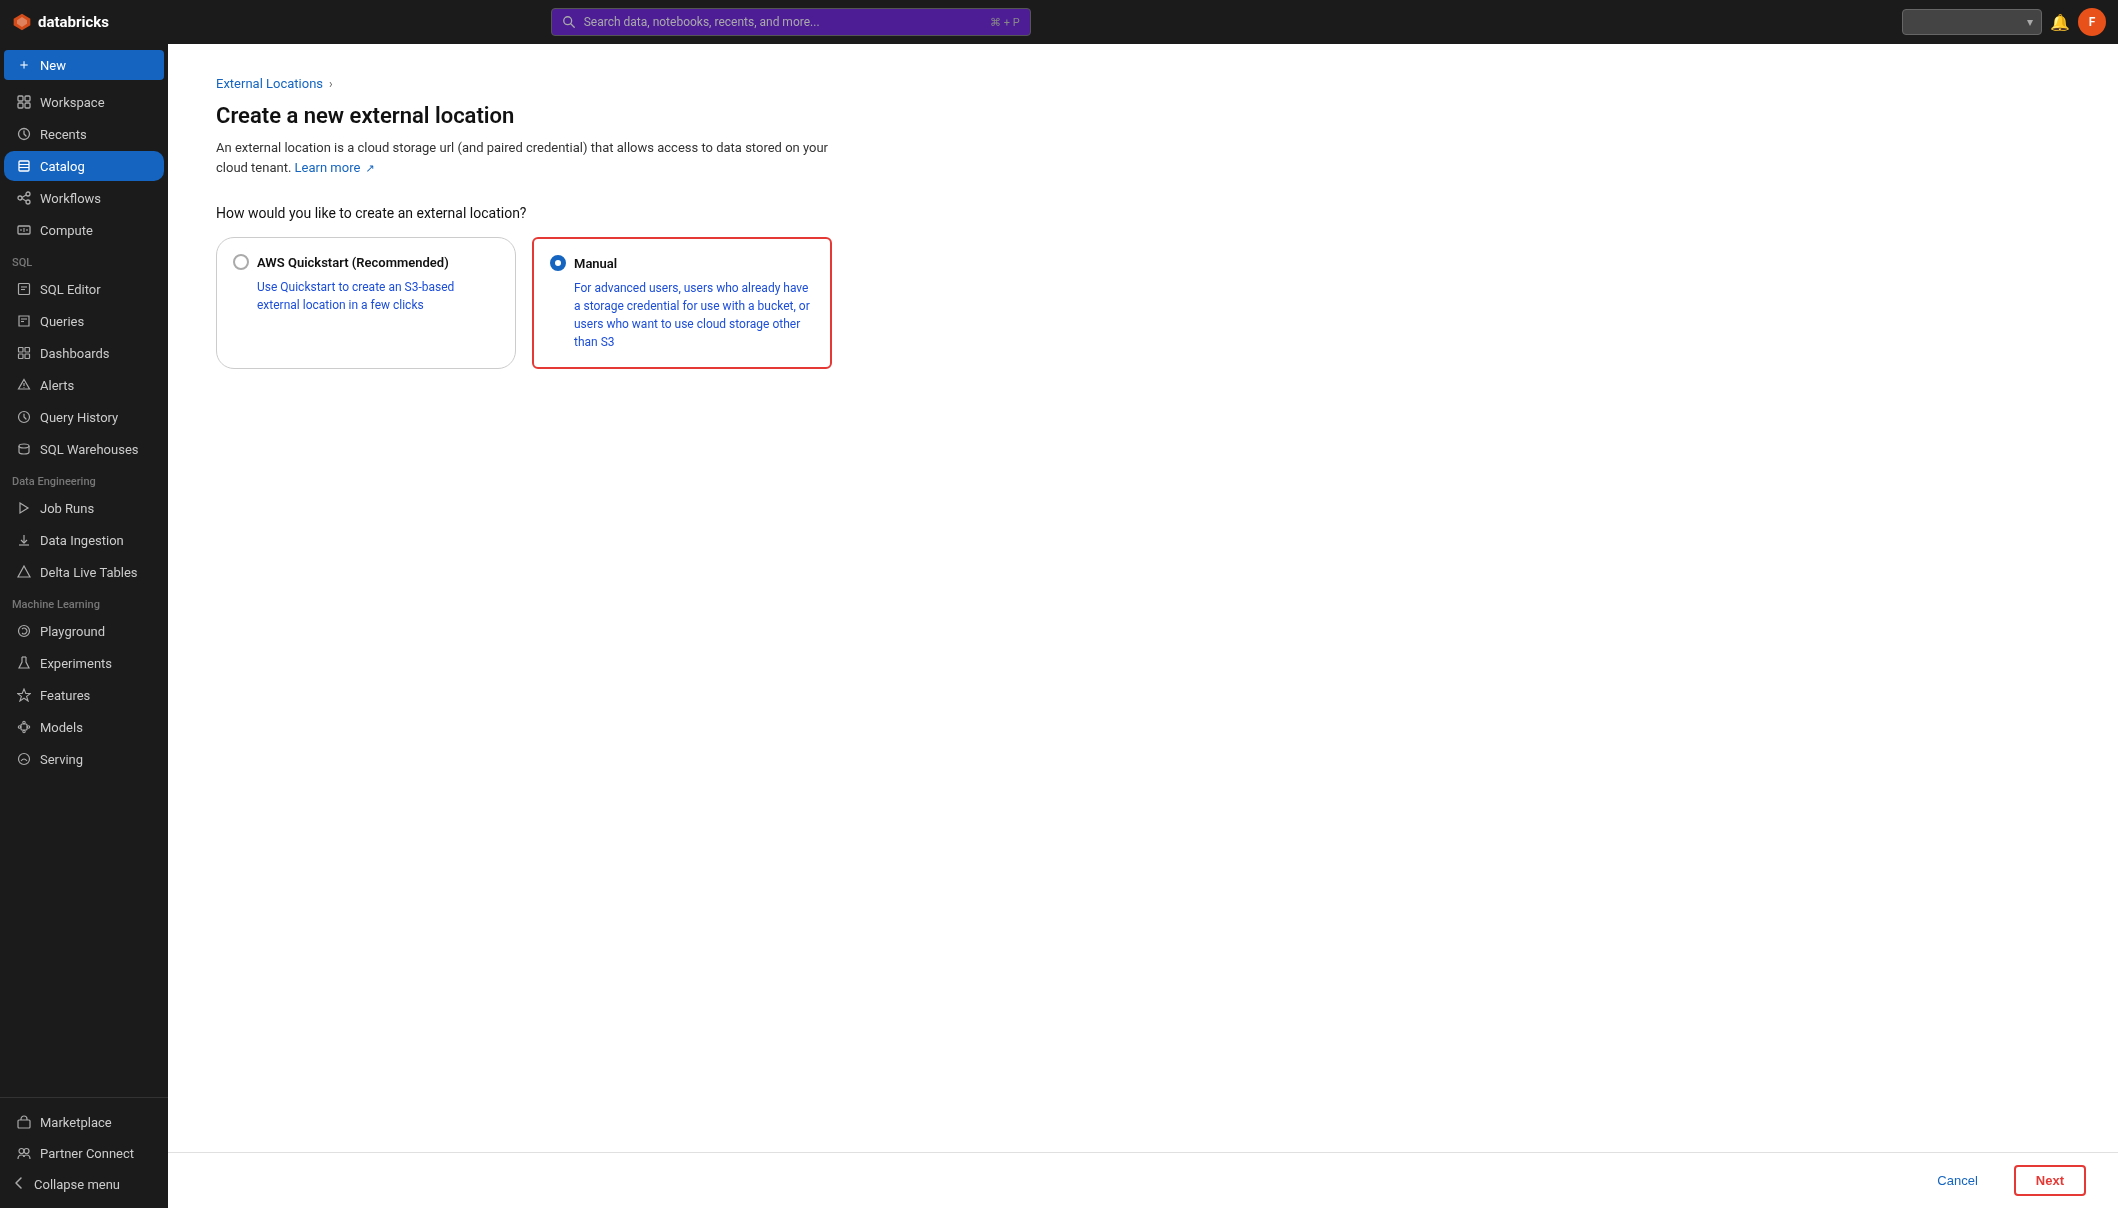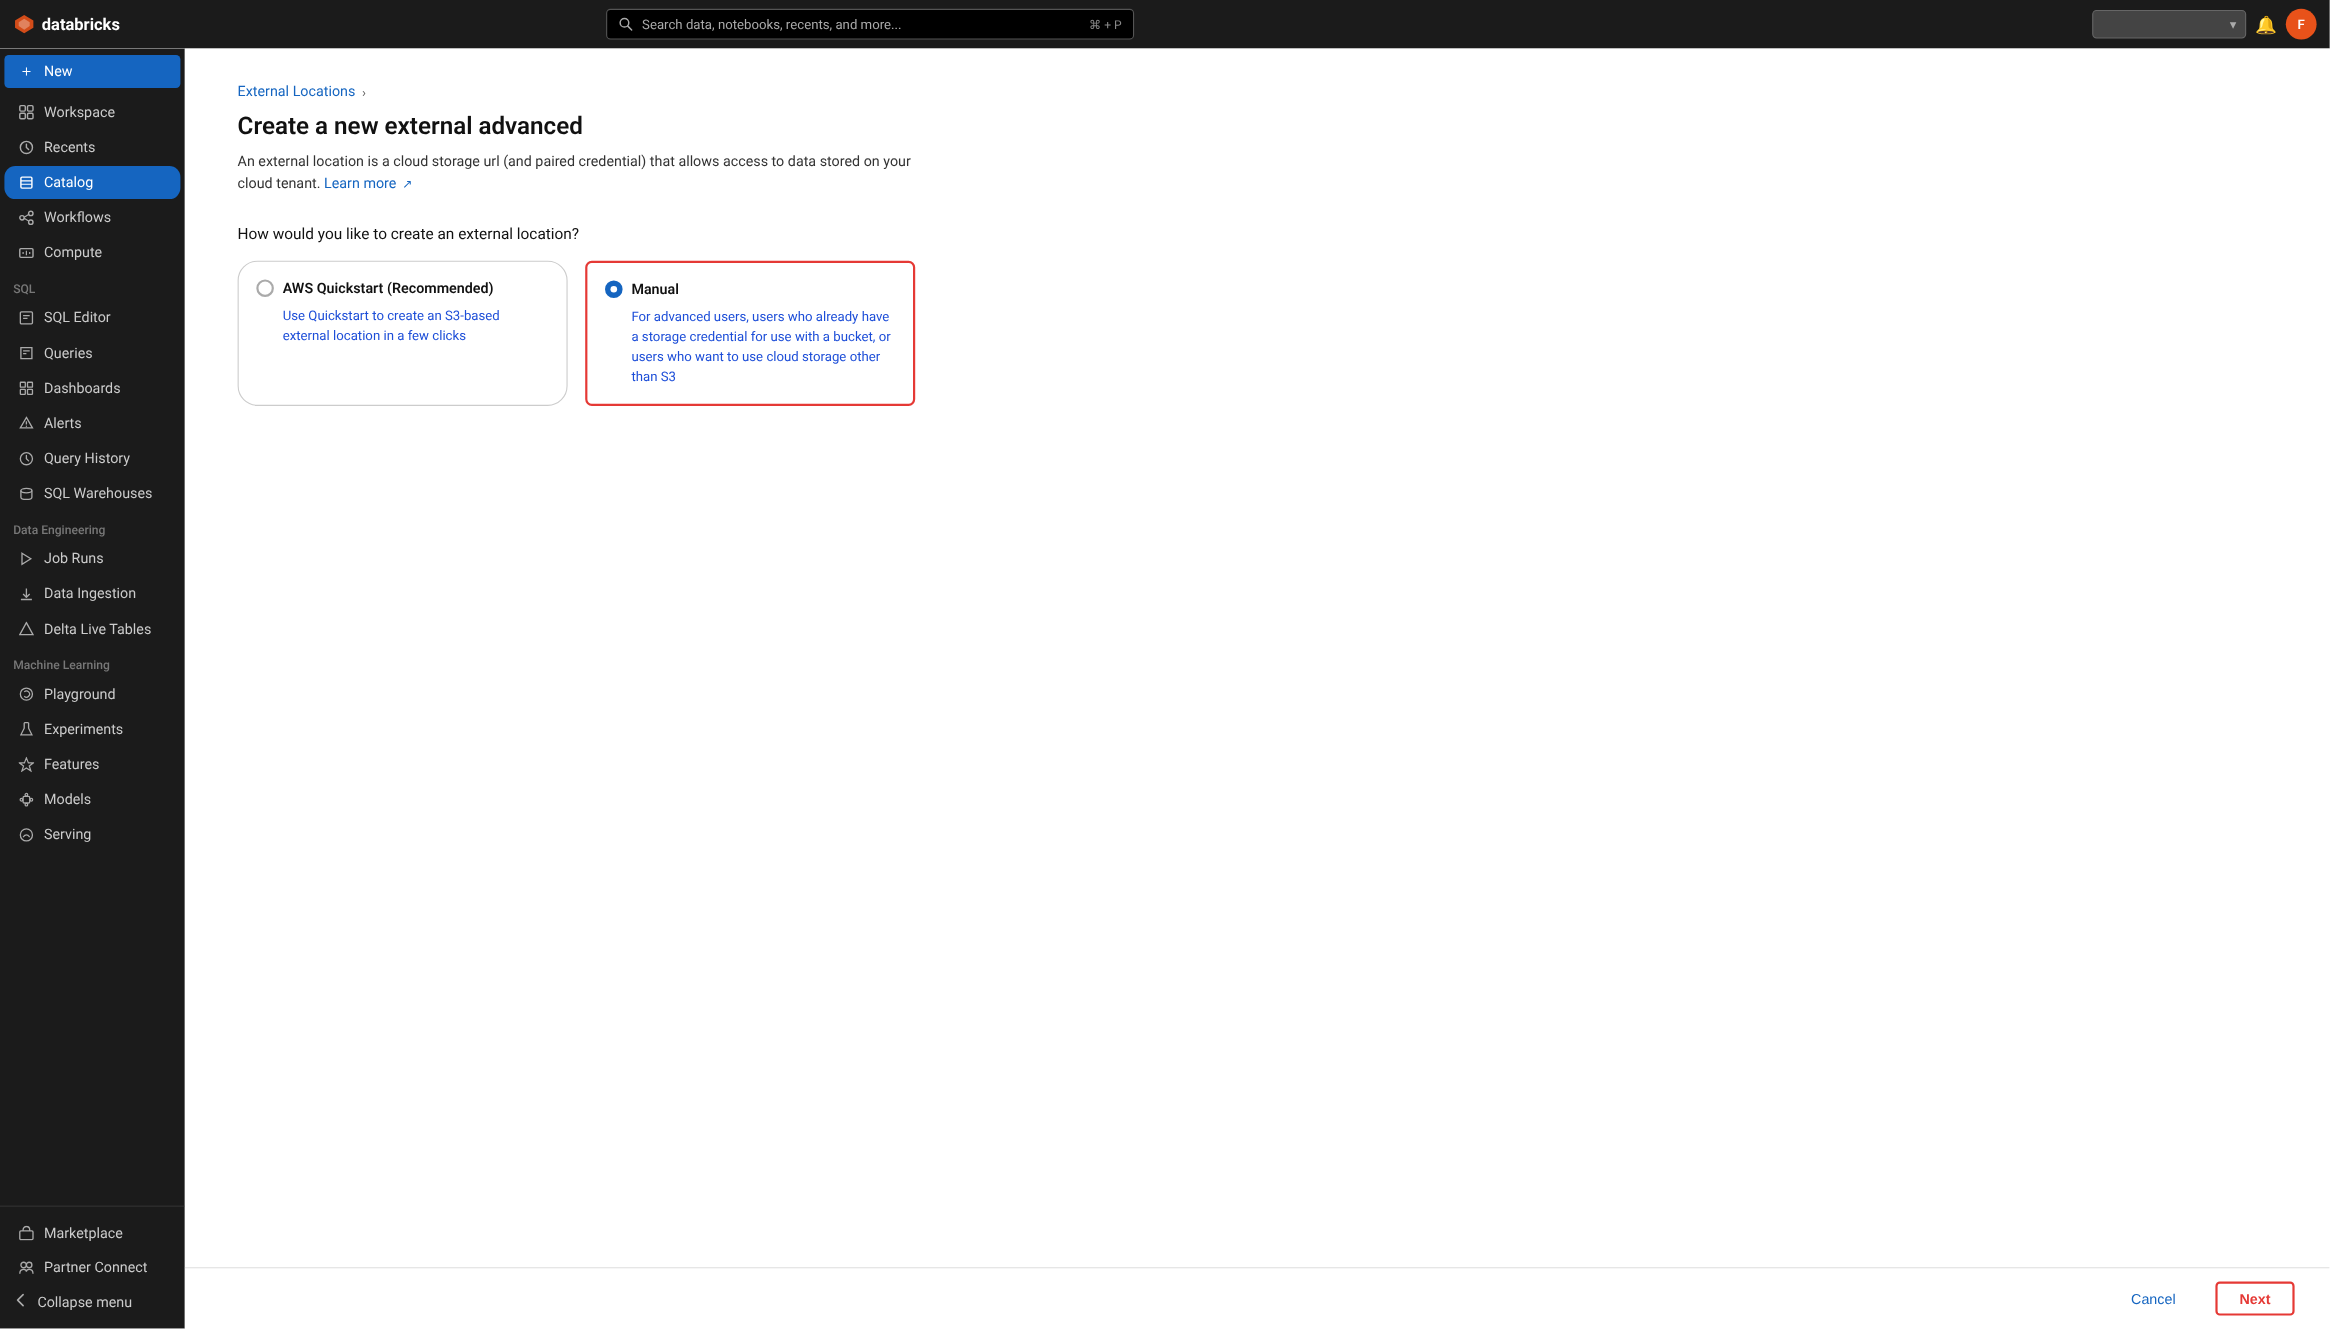--- a/index.html
+++ b/index.html
@@ -2,21 +2,21 @@
 <html><head>
   <meta charset="utf-8">
   <style>
     * { box-sizing: border-box; margin: 0; padding: 0; }
     body { font-family: -apple-system, BlinkMacSystemFont, 'Segoe UI', Roboto, sans-serif; font-size: 13px; background: #fff; display: flex; flex-direction: column; height: 100vh; overflow: hidden; }
 
     
     .topbar { height: 44px; background: #1b1b1b; display: flex; align-items: center; padding: 0 12px; gap: 12px; flex-shrink: 0; }
     .topbar-logo { display: flex; align-items: center; gap: 6px; color: #fff; font-weight: 700; font-size: 15px; }
     .topbar-logo svg { width: 20px; height: 20px; }
-    .topbar-search { flex: 1; max-width: 480px; margin: 0 auto; background: #000000; border: 1px solid #555; border-radius: 4px; height: 28px; display: flex; align-items: center; padding: 0 10px; gap: 8px; color: #aaa; font-size: 12px; cursor: text; }
+    .topbar-search { flex: 1; max-width: 480px; margin: 0 auto; background: #4c1d95; border: 1px solid #555; border-radius: 4px; height: 28px; display: flex; align-items: center; padding: 0 10px; gap: 8px; color: #aaa; font-size: 12px; cursor: text; }
     .topbar-search svg { width: 14px; height: 14px; }
     .topbar-right { display: flex; align-items: center; gap: 8px; margin-left: auto; }
     .topbar-profile { width: 28px; height: 28px; border-radius: 50%; background: #e8521a; display: flex; align-items: center; justify-content: center; color: #fff; font-size: 12px; font-weight: 600; }
     .topbar-dropdown { background: #444; border: 1px solid #666; border-radius: 4px; height: 26px; width: 140px; display: flex; align-items: center; padding: 0 8px; color: #ccc; font-size: 12px; }
     .topbar-icon { color: #ccc; font-size: 16px; cursor: pointer; }
 
     
     .layout { display: flex; flex: 1; overflow: hidden; }
 
     
@@ -327,21 +327,21 @@
   </div>
 
   <div class="main">
     <div class="content">
 
       <div class="breadcrumb">
         <a class="breadcrumb-link">External Locations</a>
         <span class="breadcrumb-sep">›</span>
       </div>
 
-      <h1 class="page-title">Create a new external advanced</h1>
+      <h1 class="page-title">Create a new external location</h1>
 
       <p class="page-desc">
         <span>An external location is a cloud storage url (and paired credential) that allows access to data stored on your cloud tenant.</span>
         <span> </span>
         <a href="#">
           <span>Learn more</span>
           <span style="font-size:11px; margin-left:2px;">↗</span>
         </a>
       </p>
 

